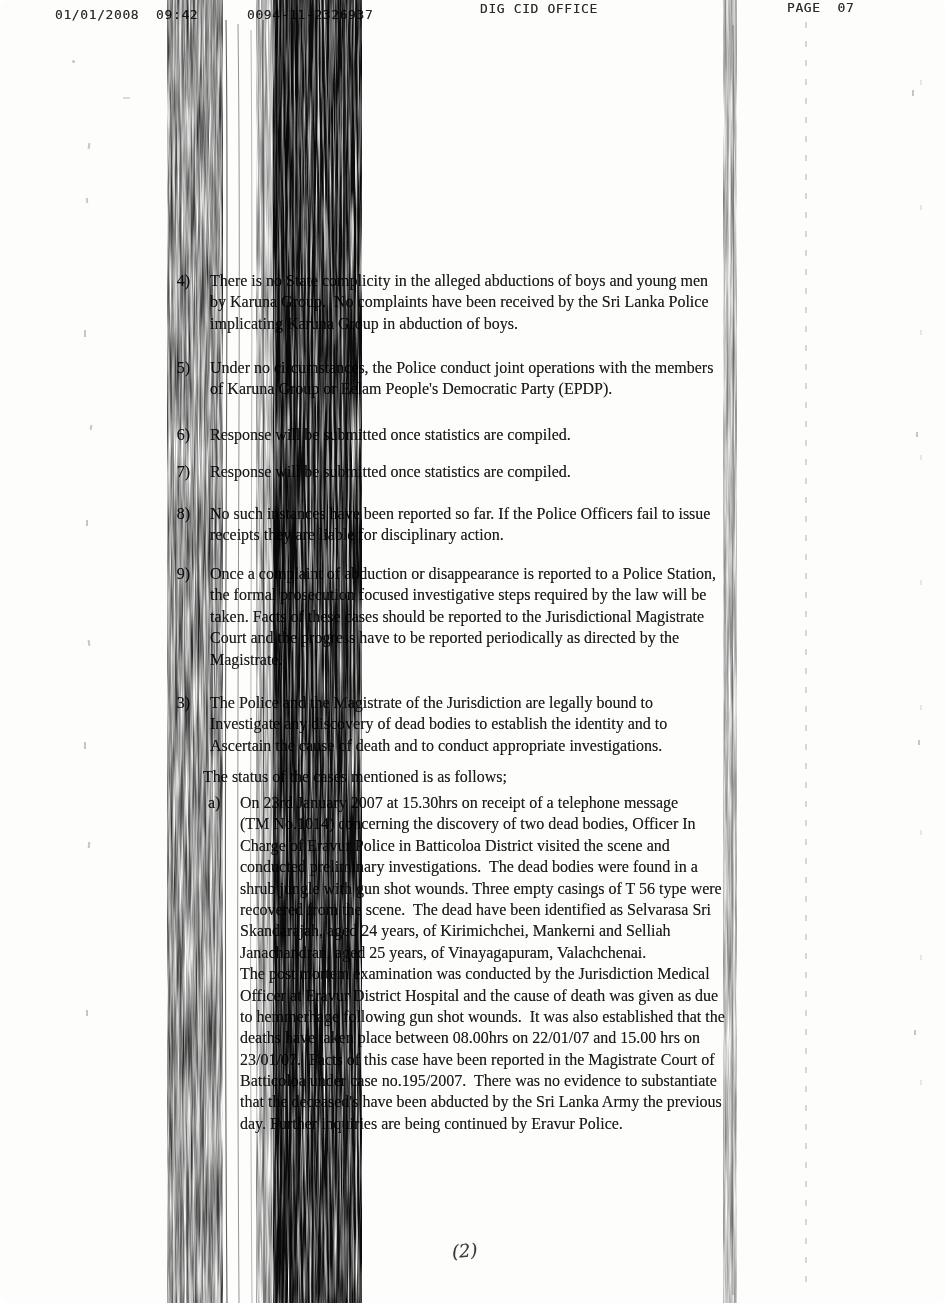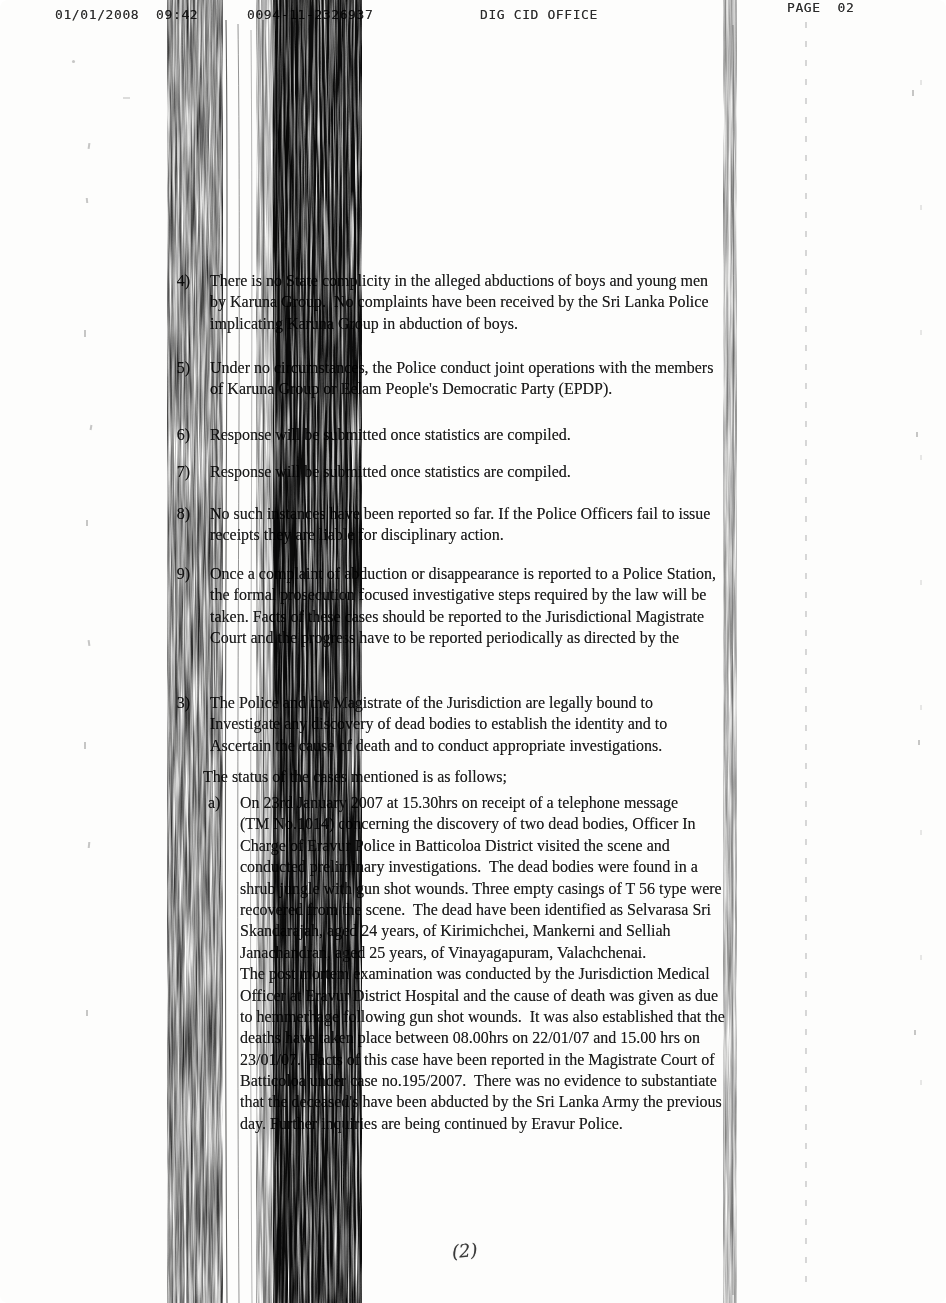--- a/index.html
+++ b/index.html
@@ -35,22 +35,22 @@
   .noise{position:absolute;z-index:2;background:#6b6b6b;opacity:.38;pointer-events:none;}
 </style>
 </head>
 <body>
 
 <div class="page">
 
   <div>
     <span class="hdr" style="left:55px;top:7px">01/01/2008  09:42</span>
     <span class="hdr" style="left:247px;top:7px">0094-11-2326937</span>
-    <span class="hdr" style="left:480px;top:7px">DIG CID OFFICE</span>
-    <span class="hdr" style="left:787px;top:0px">PAGE  02</span>
+    <span class="hdr" style="left:480px;top:1px">DIG CID OFFICE</span>
+    <span class="hdr" style="left:787px;top:0px">PAGE  07</span>
   </div>
 
   <div class="doc-body">
 
     <div class="item" style="top:270px">
       <span class="num">4)</span>
       <div class="ln">There is no State complicity in the alleged abductions of boys and young men</div>
       <div class="ln">by Karuna Group.  No complaints have been received by the Sri Lanka Police</div>
       <div class="ln">implicating Karuna Group in abduction of boys.</div>
     </div>
@@ -76,20 +76,21 @@
       <div class="ln">No such instances have been reported so far. If the Police Officers fail to issue</div>
       <div class="ln">receipts they are liable for disciplinary action.</div>
     </div>
 
     <div class="item" style="top:563px">
       <span class="num">9)</span>
       <div class="ln">Once a complaint of abduction or disappearance is reported to a Police Station,</div>
       <div class="ln">the formal prosecution focused investigative steps required by the law will be</div>
       <div class="ln">taken. Facts of these cases should be reported to the Jurisdictional Magistrate</div>
       <div class="ln">Court and the progress have to be reported periodically as directed by the</div>
+      <div class="ln">Magistrate.</div>
     </div>
 
     <div class="item" style="top:692px">
       <span class="num">3)</span>
       <div class="ln">The Police and the Magistrate of the Jurisdiction are legally bound to</div>
       <div class="ln">Investigate any discovery of dead bodies to establish the identity and to</div>
       <div class="ln">Ascertain the cause of death and to conduct appropriate investigations.</div>
     </div>
 
     <div class="status">The status of the cases mentioned is as follows;</div>

